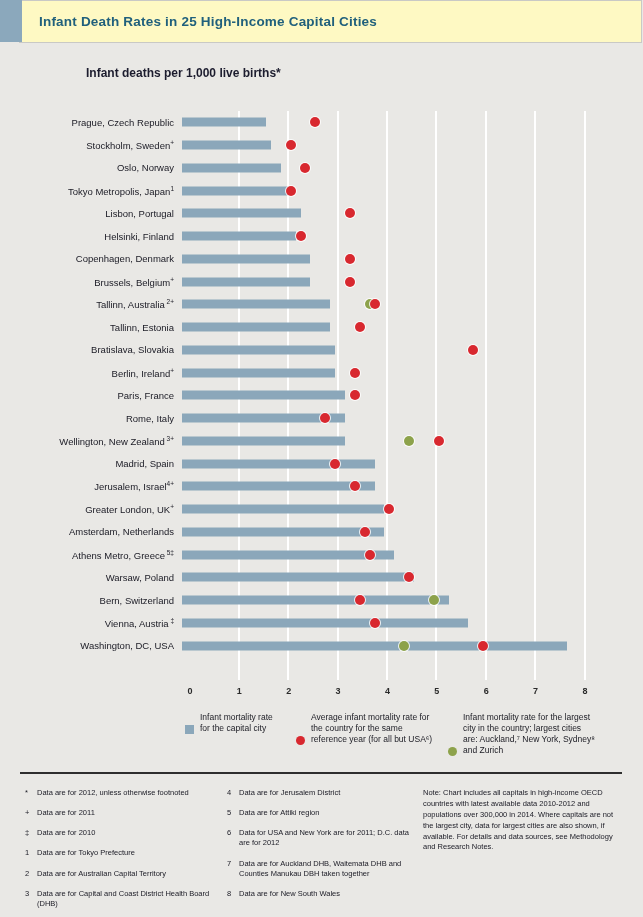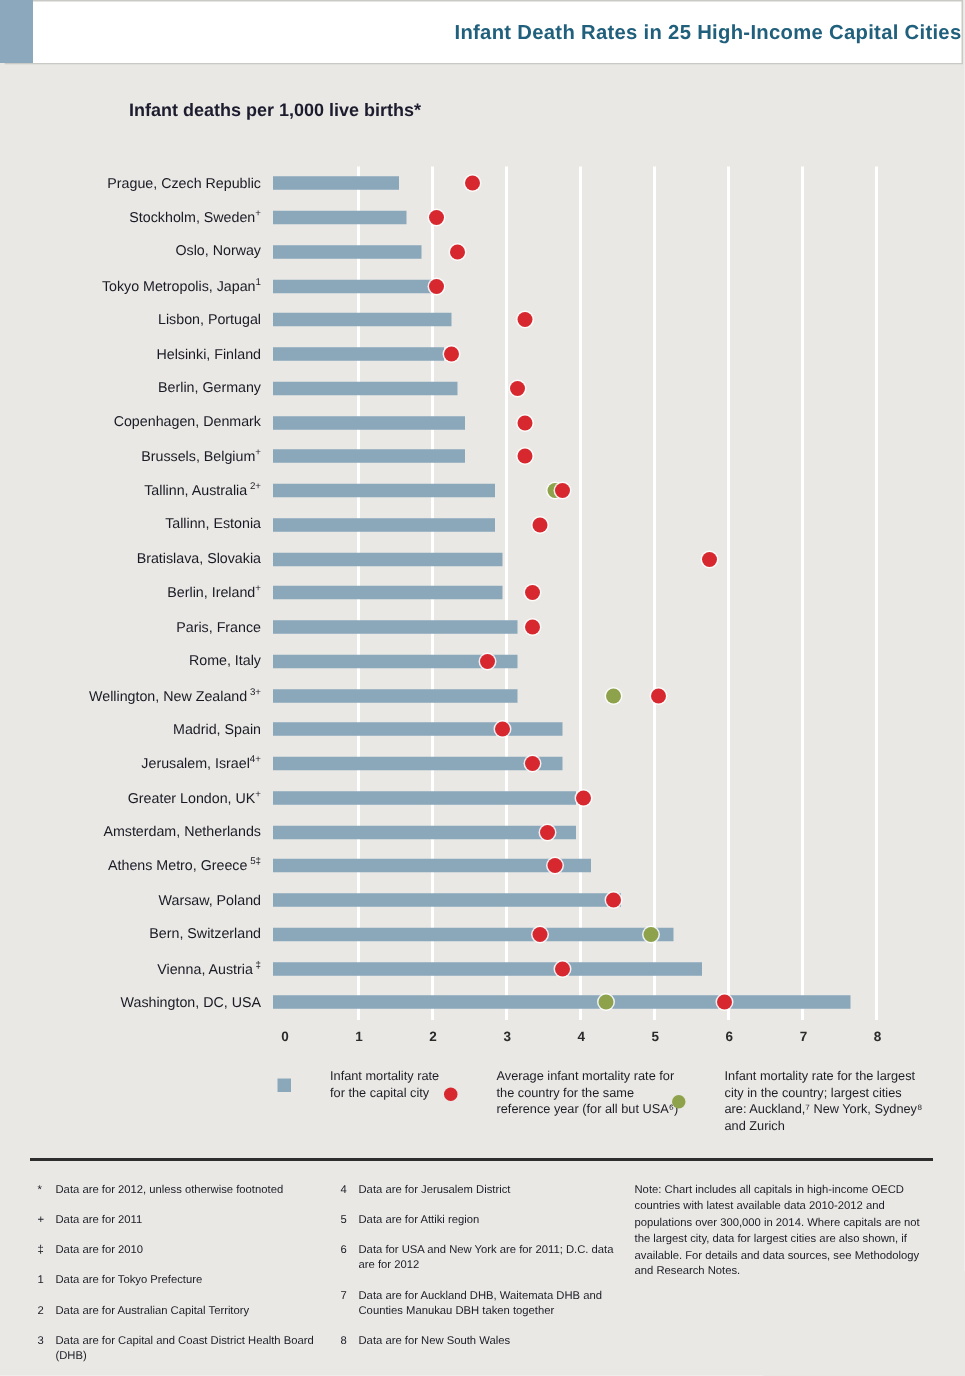--- a/index.html
+++ b/index.html
@@ -1,21 +1,21 @@
 <!DOCTYPE html>
 <html style="--bg: #e9e8e5; --accent: #8ba8bc; --title: #20607c; --bar: #8ba7ba; --red: #d8282f; --green: #8da24b;"><head>
 <meta charset="utf-8">
 <style>
   html,body{margin:0;padding:0;}
   .page{position:relative;width:643px;height:917px;background:var(--bg,#e9e8e5);
         font-family:"Liberation Sans",sans-serif;overflow:hidden;}
   
   .logo-square{position:absolute;left:0;top:0;width:22px;height:42px;background:var(--accent,#8ba8bc);z-index:2;}
-  .titlebar{position:absolute;left:3px;top:0;right:1px;height:41px;background:#ffffff;
-            border:1px solid #c9c9c5;display:flex;align-items:center;justify-content:flex-end;}
+  .titlebar{position:absolute;left:19px;top:0;right:1px;height:41px;background:#fef9c3;
+            border:1px solid #c9c9c5;display:flex;align-items:center;}
   .titlebar h1{margin:0 0 0 19px;font-size:13.5px;font-weight:bold;color:var(--title,#20607c);letter-spacing:.2px;}
   
   .subtitle{position:absolute;left:86px;top:66px;margin:0;font-size:12px;font-weight:bold;color:#1c1c2e;}
   
   .chart{position:absolute;left:0;top:111px;width:591px;height:600px;}
   .gridlines{position:absolute;left:238px;top:0;width:349px;height:569px;z-index:0;
              background-image:repeating-linear-gradient(to right,#ffffff 0,#ffffff 2px,transparent 2px,transparent 49.375px);}
   .rows{position:relative;z-index:1;}
   .crow{display:flex;align-items:center;height:22.75px;}
   .clabel{width:182px;box-sizing:border-box;padding-right:8px;text-align:right;
@@ -24,21 +24,21 @@
   .cplot{position:relative;flex:1;height:100%;}
   .cbar{position:absolute;left:0;top:50%;transform:translateY(-50%);height:9px;background:var(--bar,#8ba7ba);}
   .dot{position:absolute;top:50%;transform:translateY(-50%);width:10px;height:10px;border-radius:50%;
        box-shadow:0 0 0 1px rgba(255,255,255,.85);}
   .dot.red{background:var(--red,#d8282f);z-index:3;}
   .dot.green{background:var(--green,#8da24b);z-index:2;}
   .xaxis{position:absolute;left:0;top:575px;width:643px;height:14px;}
   .xtick{position:absolute;transform:translateX(-50%);font-size:9px;font-weight:bold;color:#2a2a2a;}
   
   .legend{position:absolute;left:0;top:712px;width:643px;height:58px;}
-  .litem{position:absolute;display:flex;align-items:center;gap:20px;}
+  .litem{position:absolute;display:flex;align-items:flex-end;}
   .lmark{flex:0 0 auto;margin-top:1px;margin-right:6px;width:9px;height:9px;}
   .lmark.circle{border-radius:50%;}
   .ltext{font-size:8.5px;line-height:11px;color:#1c1c24;}
   
   .separator{position:absolute;left:20px;top:772px;width:602px;height:2px;background:#2e2e2e;}
   .fncol{position:absolute;top:788px;font-size:7.5px;line-height:1.35;color:#20202a;}
   .fnitem{display:flex;margin-bottom:10px;}
   .fnsym{flex:0 0 12px;}
   .fntext{flex:1;}
   .note{position:absolute;left:423px;top:788px;width:202px;font-size:7.5px;line-height:1.45;color:#20202a;}
@@ -90,27 +90,20 @@
           <div class="cplot">
             <div class="cbar" style="width: 118.5px;"></div>
             <div class="dot red" style="left: 162.875px;"></div>
           </div>
         </div>
         <div class="crow">
           <div class="clabel"><span>Helsinki, Finland</span></div>
           <div class="cplot">
             <div class="cbar" style="width: 113.562px;"></div>
             <div class="dot red" style="left: 113.5px;"></div>
-          </div>
-        </div>
-        <div class="crow">
-          <div class="clabel"><span>Berlin, Germany</span></div>
-          <div class="cplot">
-            <div class="cbar" style="width: 123.438px;"></div>
-            <div class="dot red" style="left: 157.938px;"></div>
           </div>
         </div>
         <div class="crow">
           <div class="clabel"><span>Copenhagen, Denmark</span></div>
           <div class="cplot">
             <div class="cbar" style="width: 128.375px;"></div>
             <div class="dot red" style="left: 162.875px;"></div>
           </div>
         </div>
         <div class="crow">

